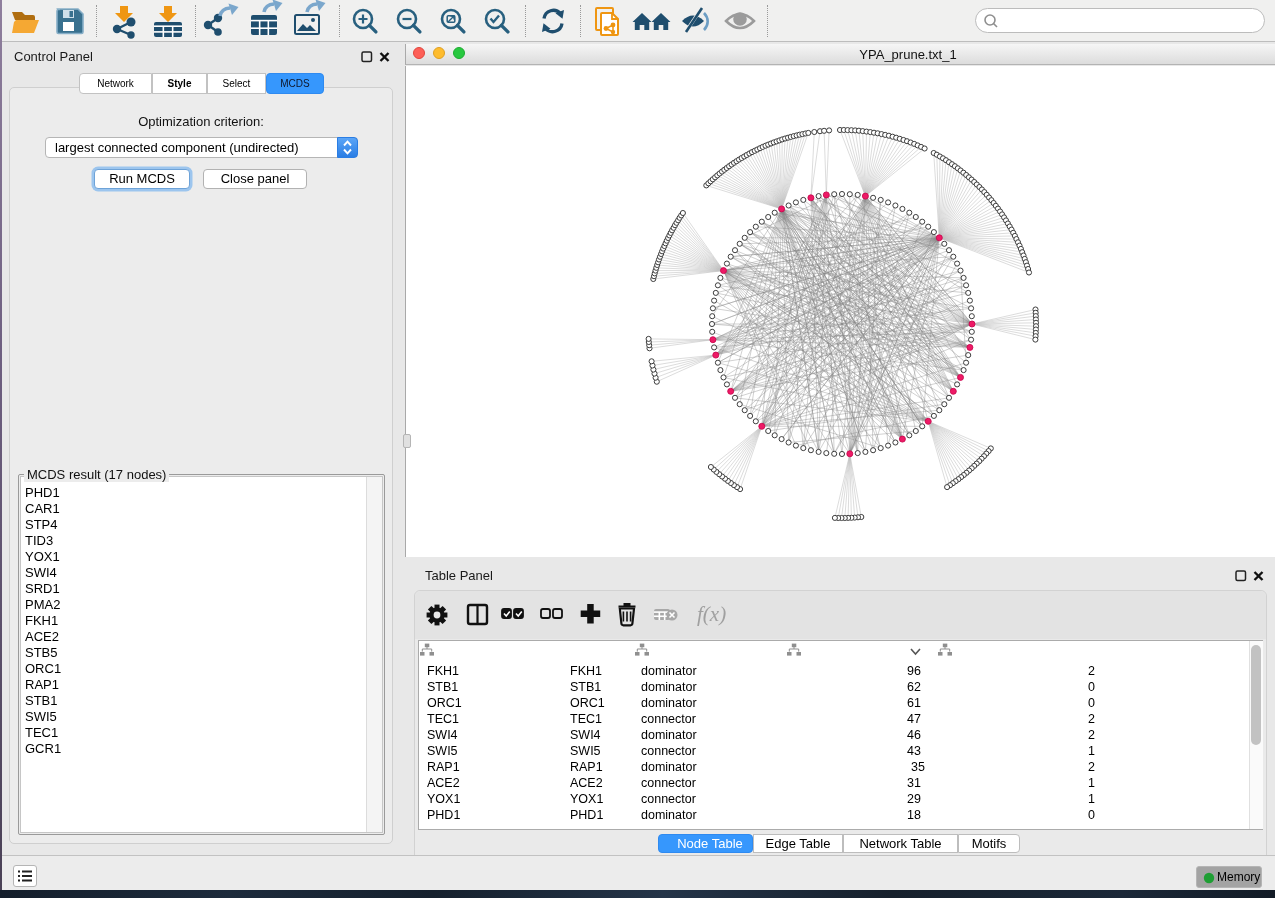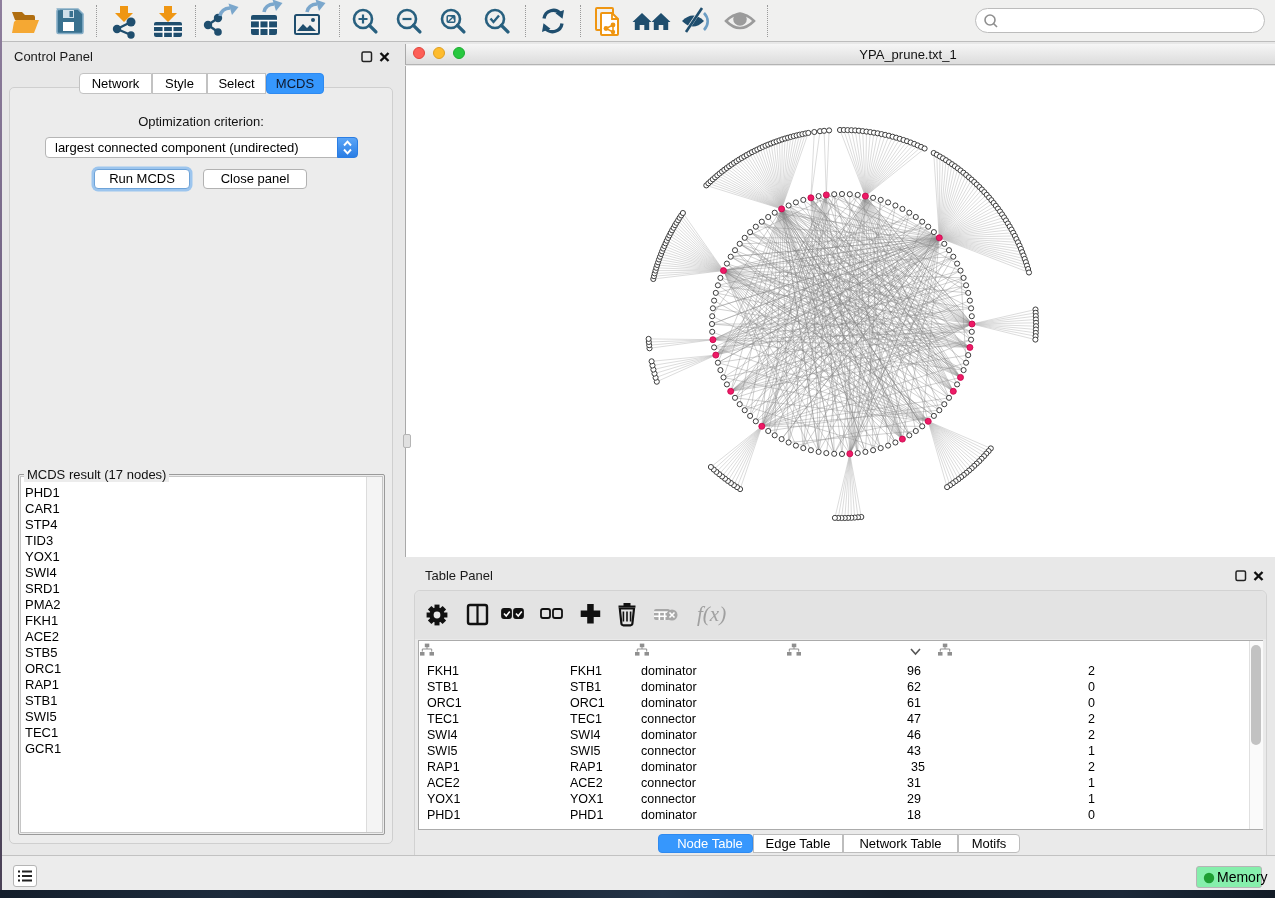--- a/index.html
+++ b/index.html
@@ -7,21 +7,21 @@
 #wall-left{left:0;top:0;width:2px;height:890px;background:linear-gradient(#8f7f9d,#6e5f80 40%,#4a4156)}
 #wall-bottom{left:0;top:890px;width:1275px;height:8px;background:linear-gradient(90deg,#141e2b,#1d2b3c 18%,#15202d 34%,#243448 52%,#16202c 70%,#1b2838 88%,#121b26)}
 #toolbar{left:2px;top:0;width:1273px;height:42px;background:#f0f0ef;border-bottom:1px solid #bdbdbd}
 .sep{position:absolute;top:5px;height:32px;width:0;border-left:1px dotted #9a9a9a}
 #searchbox{position:absolute;left:973px;top:8px;width:290px;height:25px;background:#fff;border:1px solid #bcbcbc;border-radius:13px}
 #mainbg{left:2px;top:42px;width:1273px;height:813px;background:#e8e8e8}
 #statusbar{left:2px;top:855px;width:1273px;height:35px;background:#ececec;border-top:1px solid #c2c2c2}
 
 
 #cp-title{left:14px;top:49px;font-size:13px;color:#1a1a1a}
-.tab{position:absolute;top:0;height:21px;border:1px solid #c2c2c2;background:#fff;color:#000;font-size:13px;text-align:center;line-height:19px}
+.tab{position:absolute;top:0;height:21px;border:1px solid #c2c2c2;background:#fff;color:#000;font-size:10px;text-align:center;line-height:19px}
 .tab.sel{background:#3697fd;border-color:#2f8af0;color:#0f172a}
 #cp-box{left:9px;top:87px;width:384px;height:757px;background:#ececec;border:1px solid #cfcfcf;border-radius:5px}
 #opt-label{left:0;top:114px;width:402px;text-align:center;font-size:13px;color:#111}
 #dropdown{left:45px;top:137px;width:313px;height:21px;background:#fff;border:1px solid #b5b5b5;border-radius:4px;font-size:13px;line-height:19px;color:#000;padding-left:9px}
 #dd-btn{left:337px;top:137px;width:21px;height:21px;background:linear-gradient(#5ba5f7,#2a7de4);border-radius:0 4px 4px 0;border:1px solid #2a7de4}
 .btn{position:absolute;height:20px;background:#fff;border:1px solid #b2b2b2;border-radius:4px;font-size:13px;text-align:center;line-height:18px;color:#000}
 #btn-run{left:94px;top:169px;width:96px;box-shadow:0 0 0 2.5px #9cc5ee;border-color:#6ea3d8}
 #btn-close{left:203px;top:169px;width:104px}
 #mcds-border{left:18px;top:474px;width:367px;height:361px;border:1px solid #9a9a9a;border-radius:2px}
 #mcds-label{left:24px;top:467px;background:#ececec;padding:0 3px;font-size:13px;color:#111}
@@ -44,21 +44,21 @@
 #thead{position:absolute;left:0;top:0;width:682px;height:20px;background:linear-gradient(#fafafa,#ededed);border-bottom:1px solid #c4c4c4;border-right:1px solid #c4c4c4}
 .hcol{position:absolute;top:0;height:20px;border-right:1px solid #cccccc;font-size:12.5px;color:#111;text-align:center;line-height:20px}
 .trow{position:absolute;height:17px;font-size:12.5px;color:#000;line-height:17px}
 .tc{position:absolute;top:0;white-space:nowrap}
 #tscroll{left:1249px;top:641px;width:14px;height:188px;background:#fafafa;border-left:1px solid #e0e0e0}
 #tthumb{left:1251px;top:645px;width:10px;height:100px;background:#c2c2c2;border-radius:5px}
 .btab{position:absolute;top:834px;height:19px;background:#fff;border:1px solid #bdbdbd;font-size:13px;color:#000;text-align:center;line-height:17px}
 .btab.sel{background:#3697fd;border-color:#2f8af0;color:#fff}
 
 #hambtn{left:13px;top:865px;width:24px;height:22px;background:#fff;border:1px solid #b5b5b5;border-radius:3px}
-#membtn{left:1196px;top:866px;width:66px;height:22px;background:#86efac;border:1px solid #b5b5b5;border-radius:3px;font-size:14px;line-height:20px;color:#000;text-align:left;padding-left:20px}
+#membtn{left:1196px;top:866px;width:66px;height:22px;background:#a3a3a3;border:1px solid #b5b5b5;border-radius:3px;font-size:12px;line-height:20px;color:#000;text-align:left;padding-left:20px}
 </style></head><body>
 <div id="wall-left" class="abs"></div>
 <div id="wall-bottom" class="abs"></div>
 <div id="mainbg" class="abs"></div>
 <div id="toolbar" class="abs">
     <div class="sep" style="left:94px"></div>
     <div class="sep" style="left:193px"></div>
     <div class="sep" style="left:337px"></div>
     <div class="sep" style="left:523px"></div>
     <div class="sep" style="left:578px"></div>
@@ -161,21 +161,21 @@
     <path d="M991.5 23.5 l3.5 3.5" stroke="#8f8f8f" stroke-width="1.6"></path>
   </svg>
 <div id="cp-title" class="abs">Control Panel</div>
 <svg class="abs" style="left:361px;top:50px" width="30" height="14" viewBox="0 0 30 14">
     <rect x="1" y="2" width="9.5" height="9.5" rx="1.5" fill="none" stroke="#222" stroke-width="1.5"></rect>
     <path d="M19.5 3 l8 8 M27.5 3 l-8 8" stroke="#111" stroke-width="2.4"></path>
   </svg>
 <div id="cp-box" class="abs"></div>
 <div class="abs" style="left:0;top:73px">
     <div class="tab" style="left:79px;width:73px;border-radius:4px 0 0 4px;">Network</div>
-    <div class="tab" style="left:152px;width:55px;">Style</div>
+    <div class="tab" style="left:152px;width:55px;font-weight:bold;">Style</div>
     <div class="tab" style="left:207px;width:59px;">Select</div>
     <div class="tab sel" style="left:266px;width:58px;border-radius:4px;">MCDS</div>
   </div>
 <div id="opt-label" class="abs">Optimization criterion:</div>
 <div id="dropdown" class="abs">largest connected component (undirected)</div>
 <div id="dd-btn" class="abs"><svg width="19" height="19" viewBox="0 0 19 19">
       <path d="M6 7.5 l3.5 -3.8 3.5 3.8 M6 11.5 l3.5 3.8 3.5 -3.8" fill="none" stroke="#fff" stroke-width="1.9"></path>
     </svg></div>
 <div id="btn-run" class="btn">Run MCDS</div>
 <div id="btn-close" class="btn">Close panel</div>

